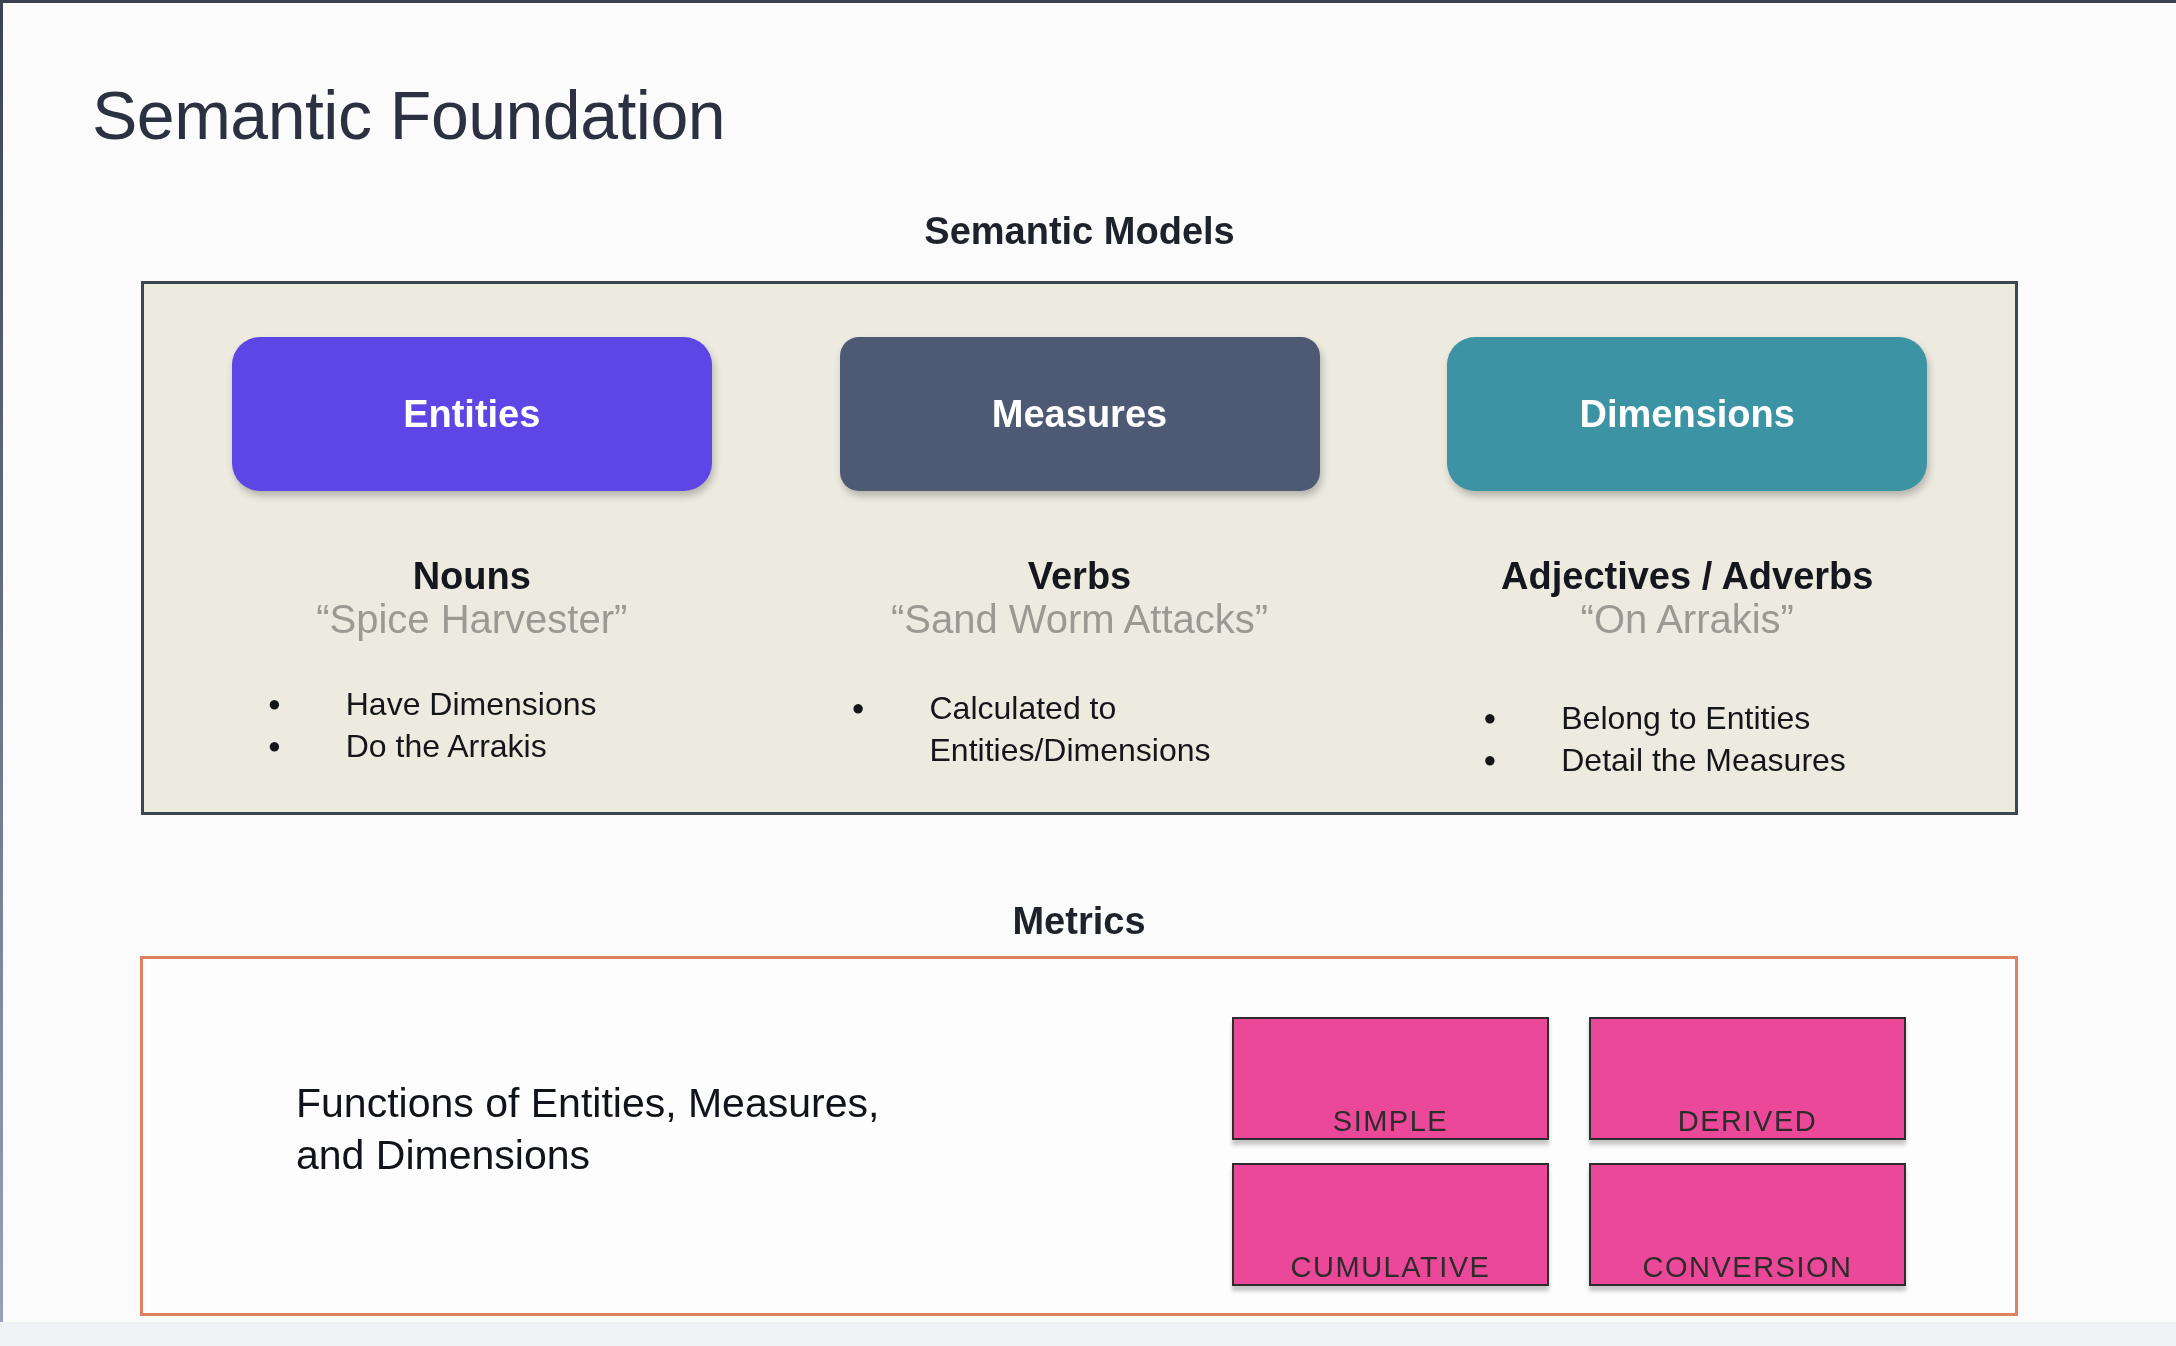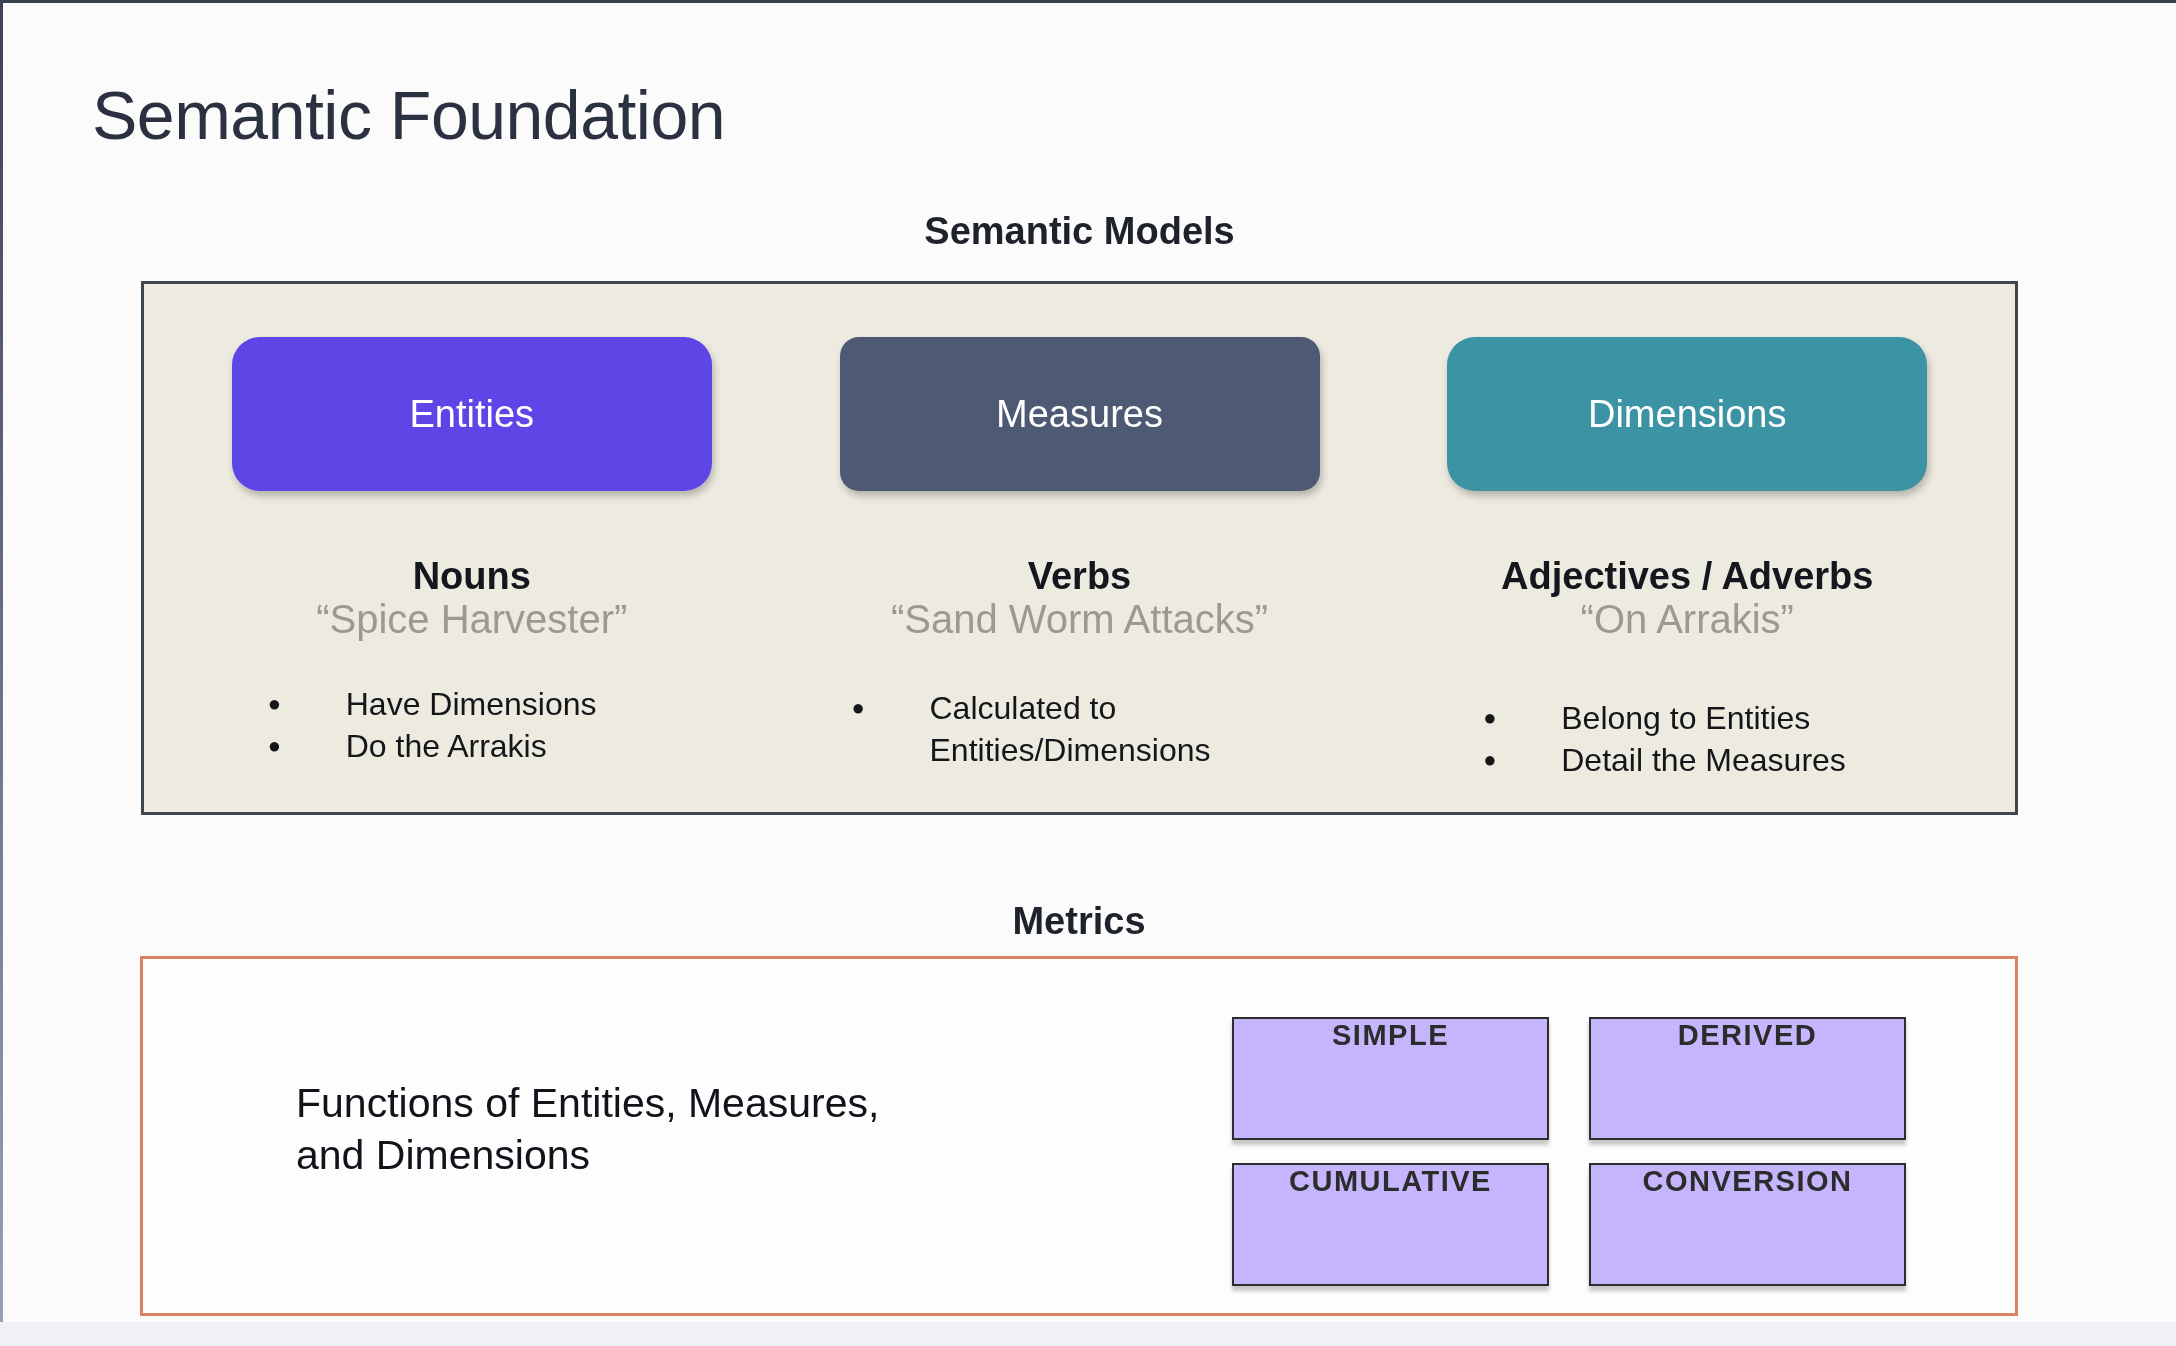--- a/index.html
+++ b/index.html
@@ -53,21 +53,21 @@
     display: flex;
     flex-direction: column;
     align-items: center;
   }
   .pill {
     margin-top: 53px;
     width: 480px; height: 154px;
     border-radius: 28px;
     display: flex; align-items: center; justify-content: center;
     color: #ffffff;
-    font-size: 38px; font-weight: 400;
+    font-size: 38px; font-weight: 700;
     box-shadow: 2px 5px 7px rgba(40, 40, 40, 0.28);
   }
   .role {
     margin-top: 64px;
     font-size: 38px; font-weight: 700;
     line-height: 42px;
     color: #14171d;
     white-space: nowrap;
   }
   .example {
@@ -122,27 +122,26 @@
   .metric-grid {
     position: absolute; left: 1089px; top: 58px;
     display: grid;
     grid-template-columns: 317px 317px;
     grid-auto-rows: 123px;
     column-gap: 40px;
     row-gap: 23px;
   }
   .type-box {
     border: 2px solid #2d2d2d;
-    background: #c4b5fd;
-    display: flex; align-items: flex-start; justify-content: center;
+    background: #ec4899;
+    display: flex; align-items: flex-end; justify-content: center;
     font-size: 29px;
     letter-spacing: 1.5px;
     color: #2c2c2c;
     box-shadow: 0 5px 4px rgba(0, 0, 0, 0.22);
-    font-weight: bold;
   }
 </style>
 </head>
 <body>
 
 <div class="stage">
   <div class="edge-top"></div>
   <div class="edge-left"></div>
   <div class="bottom-strip"></div>
 

